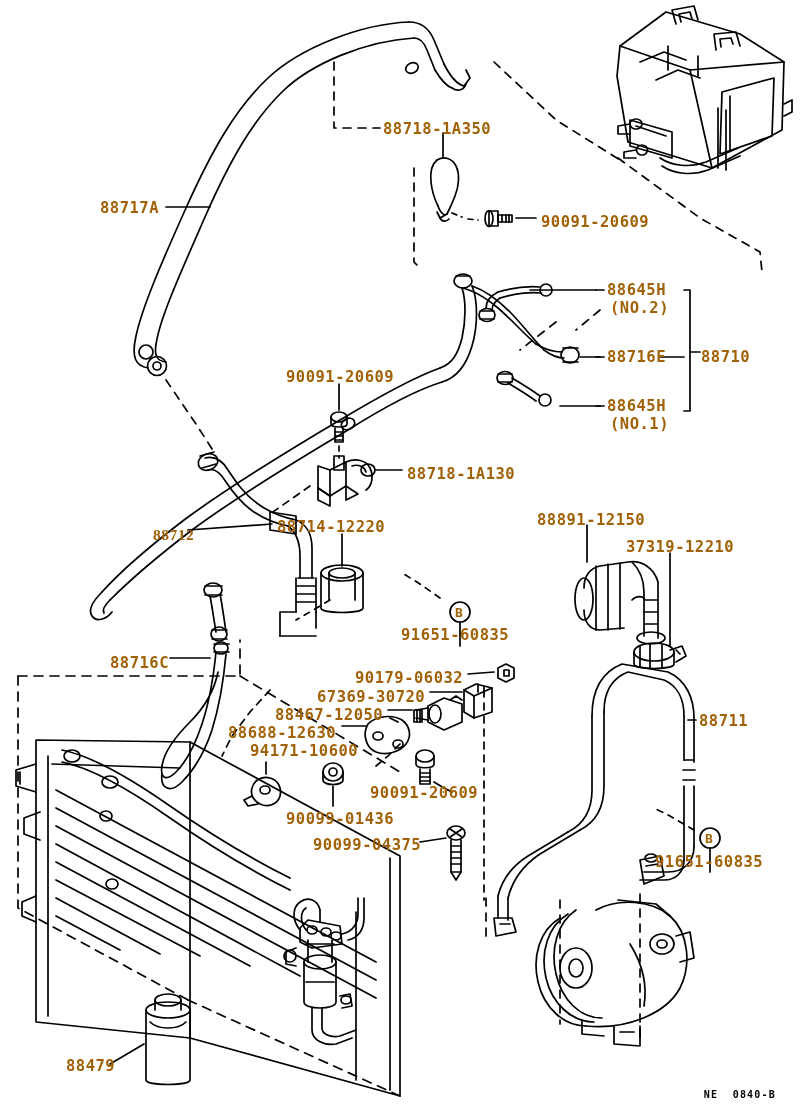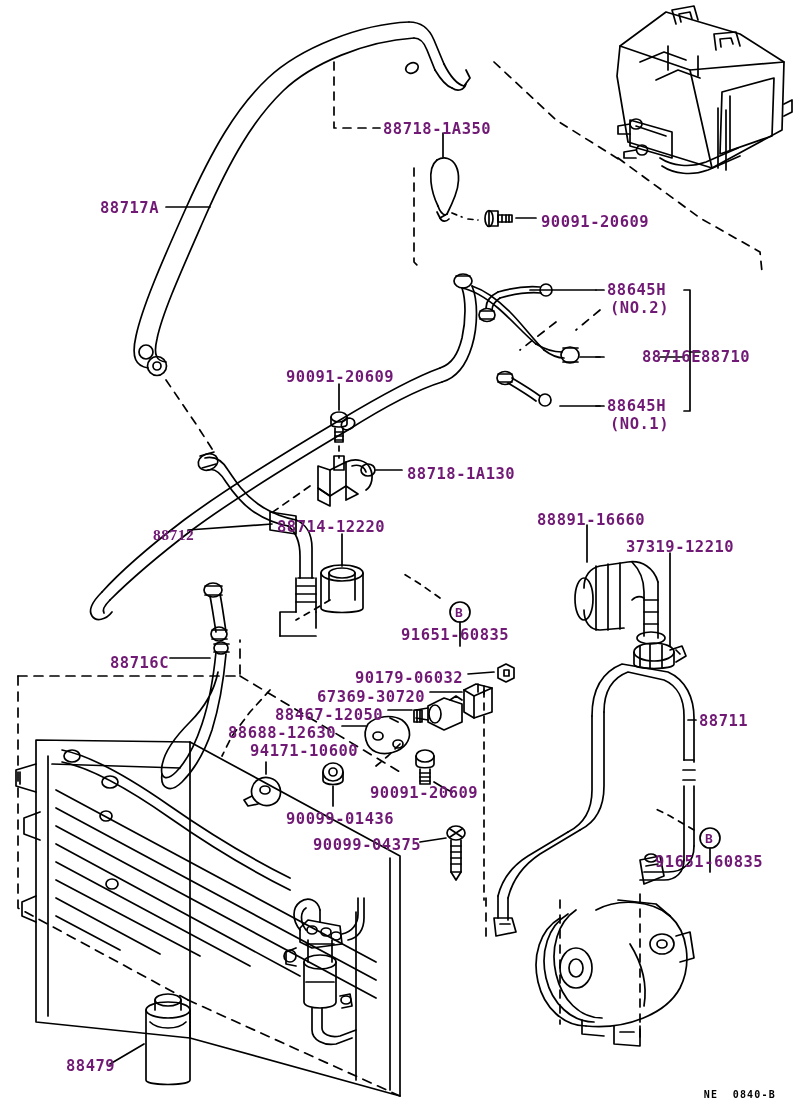--- a/index.html
+++ b/index.html
@@ -23,21 +23,21 @@
     left: 0;
     top: 0;
     width: 800px;
     height: 1116px;
   }
   .lbl {
     position: absolute;
     font-family: "DejaVu Sans Mono", monospace;
     font-size: 15.5px;
     letter-spacing: 0.5px;
-    color: #701a75;
+    color: #a16207;
     white-space: pre;
     line-height: 18px;
     font-weight: 700;
     -webkit-font-smoothing: none;
   }
   .lbl.sub {
     font-size: 15.5px;
   }
   #footer {
     position: absolute;
@@ -502,29 +502,29 @@
       </g>
 
     </g>
   </svg>
 
   <div class="lbl" style="left:100px; top:199px;">88717A</div>
   <div class="lbl" style="left:383px; top:120px;">88718-1A350</div>
   <div class="lbl" style="left:541px; top:213px;">90091-20609</div>
   <div class="lbl" style="left:607px; top:281px;">88645H</div>
   <div class="lbl sub" style="left:610px; top:299px;text-align:right;">(NO.2)</div>
-  <div class="lbl" style="left:642px; top:348px;">88716E</div>
+  <div class="lbl" style="left:607px; top:348px;">88716E</div>
   <div class="lbl" style="left:701px; top:348px;">88710</div>
   <div class="lbl" style="left:607px; top:397px;">88645H</div>
   <div class="lbl sub" style="left:610px; top:415px;text-align:center;">(NO.1)</div>
   <div class="lbl" style="left:286px; top:368px;">90091-20609</div>
   <div class="lbl" style="left:407px; top:465px;">88718-1A130</div>
   <div class="lbl" style="left:153px; top:526px;font-family:Liberation Serif, serif;">88712</div>
   <div class="lbl" style="left:277px; top:518px;">88714-12220</div>
-  <div class="lbl" style="left:537px; top:511px;">88891-16660</div>
+  <div class="lbl" style="left:537px; top:511px;">88891-12150</div>
   <div class="lbl" style="left:626px; top:538px;">37319-12210</div>
   <div class="lbl" style="left:401px; top:626px;">91651-60835</div>
   <div class="lbl" style="left:110px; top:654px;">88716C</div>
   <div class="lbl" style="left:355px; top:669px;">90179-06032</div>
   <div class="lbl" style="left:317px; top:688px;">67369-30720</div>
   <div class="lbl" style="left:275px; top:706px;">88467-12050</div>
   <div class="lbl" style="left:228px; top:724px;">88688-12630</div>
   <div class="lbl" style="left:250px; top:742px;text-align:center;">94171-10600</div>
   <div class="lbl" style="left:699px; top:712px;">88711</div>
   <div class="lbl" style="left:370px; top:784px;">90091-20609</div>

